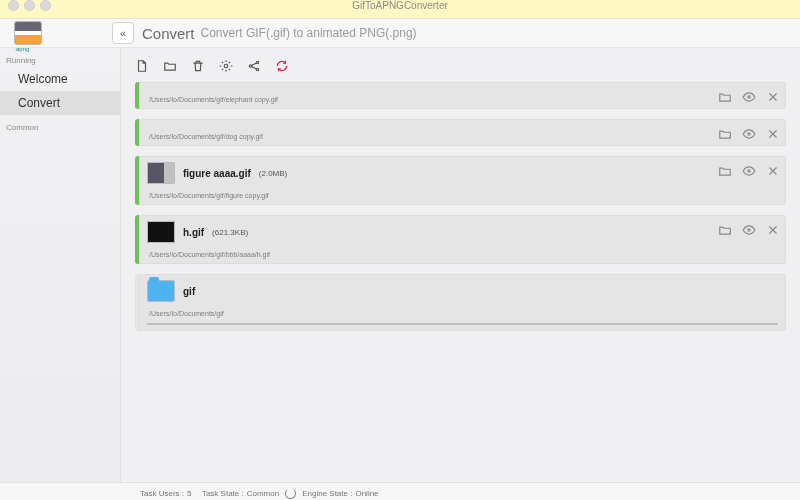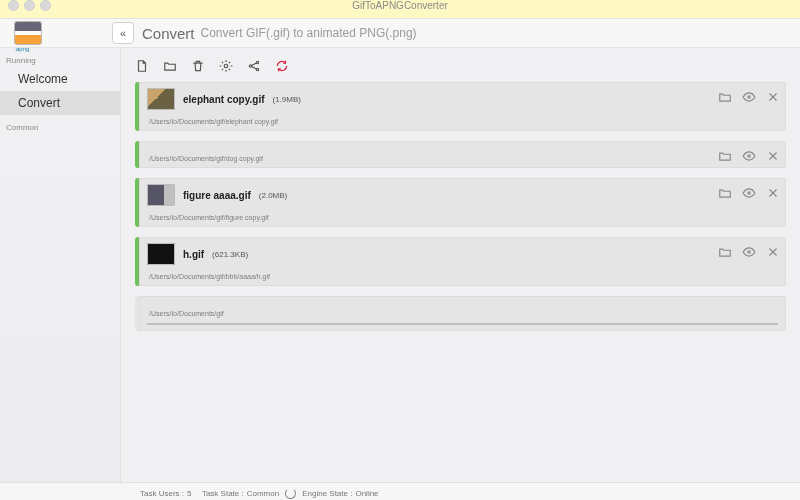--- a/index.html
+++ b/index.html
@@ -132,25 +132,20 @@
           <svg viewBox="0 0 24 24" fill="none" stroke="currentColor" stroke-width="2">
             <path d="M4 12a8 8 0 0 1 14-5M20 12a8 8 0 0 1-14 5"></path>
             <path d="M18 3v4h-4M6 21v-4h4"></path>
           </svg>
         </span>
     </div>
 
     <div class="list">
 
       <div class="card">
-        <div class="row1">
-          <div class="thumb t1"></div>
-          <span class="fname">elephant copy.gif</span>
-          <span class="fsize">(1.9MB)</span>
-        </div>
         <div class="fpath">/Users/Io/Documents/gif/elephant copy.gif</div>
         <div class="actions">
           <span class="act">
               <svg viewBox="0 0 24 24" fill="none" stroke="currentColor" stroke-width="2">
                 <path d="M3 7h5l2 2h11v10H3z"></path>
               </svg>
             </span>
           <span class="act">
               <svg viewBox="0 0 24 24" fill="none" stroke="currentColor" stroke-width="2">
                 <path d="M2 12s4-7 10-7 10 7 10 7-4 7-10 7S2 12 2 12z"></path>
@@ -235,20 +230,24 @@
             </span>
           <span class="act">
               <svg viewBox="0 0 24 24" stroke="currentColor" stroke-width="2">
                 <path d="M6 6l12 12M18 6L6 18"></path>
               </svg>
             </span>
         </div>
       </div>
 
       <div class="card folder">
+        <div class="row1">
+          <div class="thumb fold"></div>
+          <span class="fname">gif</span>
+        </div>
         <div class="fpath">/Users/Io/Documents/gif</div>
         <div class="progress"></div>
       </div>
 
     </div>
   </div>
 </div>
 
 <div class="status">
   <span>Task Users :</span>

